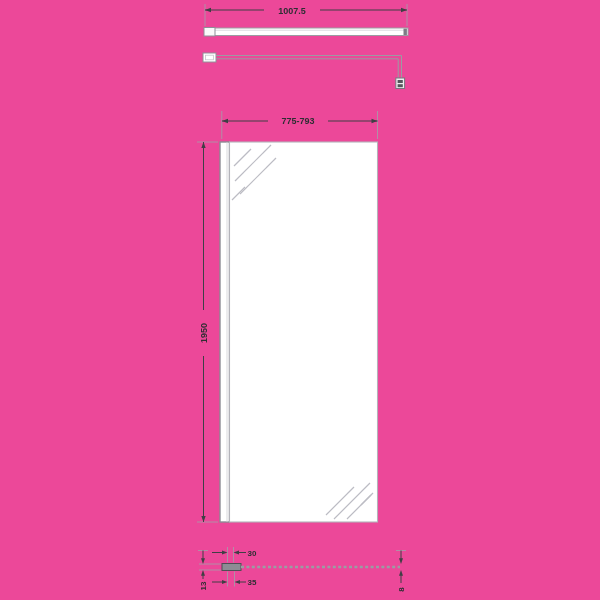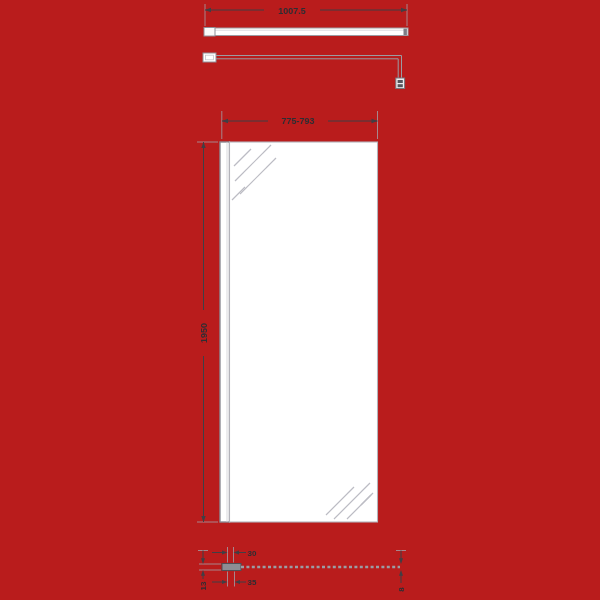--- a/index.html
+++ b/index.html
@@ -7,21 +7,21 @@
     padding: 0;
     width: 600px;
     height: 600px;
     background: #ffffff;
     font-family: "Liberation Sans", sans-serif;
   }
   .stage {
     position: relative;
     width: 600px;
     height: 600px;
-    background: #b91c1c;
+    background: #ec4899;
     overflow: hidden;
   }
   svg { display: block; }
   text {
     font-family: "Liberation Sans", sans-serif;
     font-weight: bold;
     fill: #2e2e33;
   }
   .dim-lg { font-size: 9px; }
   .dim-sm { font-size: 8px; }

